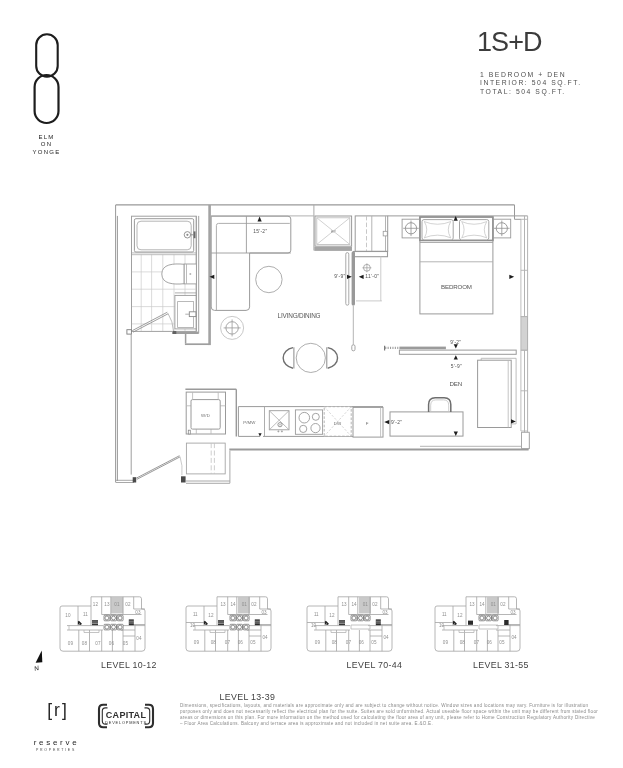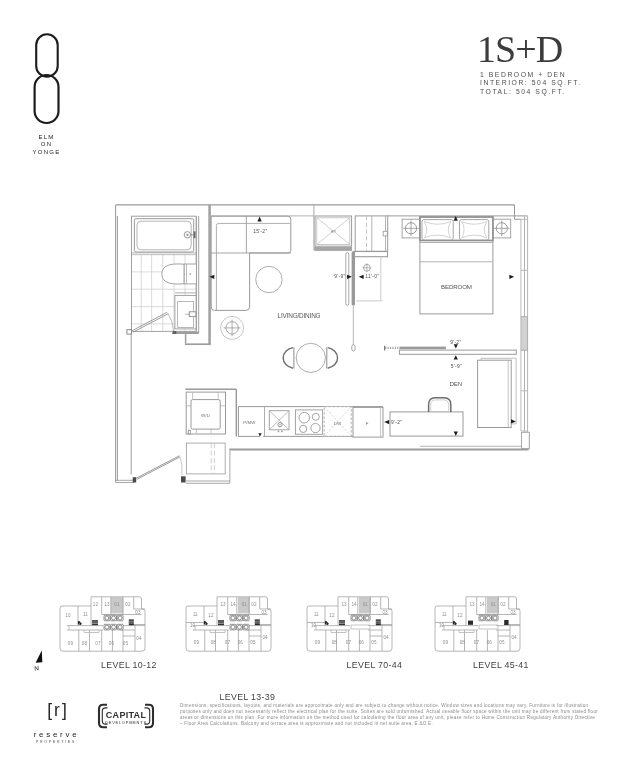--- a/index.html
+++ b/index.html
@@ -1,19 +1,19 @@
 <!DOCTYPE html>
 <html><head>
 <meta charset="utf-8">
 <style>
   html,body{margin:0;padding:0;}
   body{width:623px;height:768px;background:#fff;position:relative;overflow:hidden;
        font-family:"Liberation Sans",sans-serif;}
   .abs{position:absolute;}
-  .ttl{font-size:38px;color:#3c3c3c;letter-spacing:-0.9px;font-family:Liberation Serif, serif;}
+  .ttl{font-size:27px;color:#3c3c3c;letter-spacing:-0.9px;}
   .sub{font-size:6.8px;color:#4f4f4f;letter-spacing:1.55px;line-height:8.3px;}
   .lvl{font-size:8.8px;color:#3f3f3f;letter-spacing:0.35px;padding-left:24px;}
   .disc{font-size:4.55px;color:#8a8a8a;line-height:6.1px;letter-spacing:0.28px;
         text-align:justify;}
 </style>
 </head>
 <body>
 
 <svg class="abs" style="left:20px;top:20px" width="60" height="140" viewBox="0 0 60 140">
   <rect x="16.2" y="14.3" width="21.5" height="42.3" rx="10.7" fill="none" stroke="#1d1d1d" stroke-width="2.1"></rect>
@@ -260,21 +260,21 @@
 </g>
 </svg>
 
 <svg class="abs" style="left:28px;top:645px" width="22" height="32" viewBox="0 0 22 32">
   <polygon points="13.8,5.5 14.3,17.2 7.6,17.8" fill="#111"></polygon>
   <text x="6" y="25.5" font-size="6.5" font-style="italic" fill="#111" transform="rotate(-14 8 23)">N</text>
 </svg>
 
 <div class="abs" style="left:30px;top:700px;width:50px;text-align:center;color:#262626">
   <div style="font-size:17.5px;letter-spacing:2px;margin-left:6px">[r]</div>
-  <div style="font-size:8px;letter-spacing:2.7px;margin-top:9px;margin-left:3px">reserve</div>
+  <div style="font-size:8px;letter-spacing:2.7px;margin-top:17px;margin-left:3px">reserve</div>
   <div style="font-size:3.5px;letter-spacing:1.75px;margin-top:0.8px;margin-left:2px;color:#4a4a4a">PROPERTIES</div>
 </div>
 
 <svg class="abs" style="left:95px;top:702px" width="62" height="30" viewBox="0 0 62 30">
   <path d="M12,2.8 H8.2 Q4,2.8 4,7 V21 Q4,25.2 8.2,25.2 H12" fill="none" stroke="#2e2e2e" stroke-width="2.1"></path>
   <path d="M12.5,5.9 H10.4 Q7.3,5.9 7.3,9 V19 Q7.3,22.1 10.4,22.1 H12.5" fill="none" stroke="#2e2e2e" stroke-width="1.1"></path>
   <path d="M50,2.8 H53.8 Q58,2.8 58,7 V21 Q58,25.2 53.8,25.2 H50" fill="none" stroke="#2e2e2e" stroke-width="2.1"></path>
   <path d="M49.5,5.9 H51.6 Q54.7,5.9 54.7,9 V19 Q54.7,22.1 51.6,22.1 H49.5" fill="none" stroke="#2e2e2e" stroke-width="1.1"></path>
   <text x="31" y="16" font-size="9" font-weight="bold" letter-spacing="0.3" fill="#2e2e2e" text-anchor="middle">CAPITAL</text>
   <text x="31" y="21.6" font-size="3.9" letter-spacing="0.8" fill="#2e2e2e" text-anchor="middle">DEVELOPMENTS</text>
@@ -493,13 +493,13 @@
       <text x="55.2" y="48.3">06</text>
   <text x="42.4" y="48.3">07</text>
       <text x="28.2" y="48.3">08</text>
   <text x="11.4" y="48.3">09</text>
 </g>
 </svg>
 
 <div class="abs lvl" style="left:77px;top:660px">LEVEL 10-12</div>
 <div class="abs lvl" style="left:195.5px;top:692px">LEVEL 13-39</div>
 <div class="abs lvl" style="left:322.5px;top:660px">LEVEL 70-44</div>
-<div class="abs lvl" style="left:449px;top:660px">LEVEL 45-41</div>
+<div class="abs lvl" style="left:449px;top:660px">LEVEL 31-55</div>
 
 </body></html>

